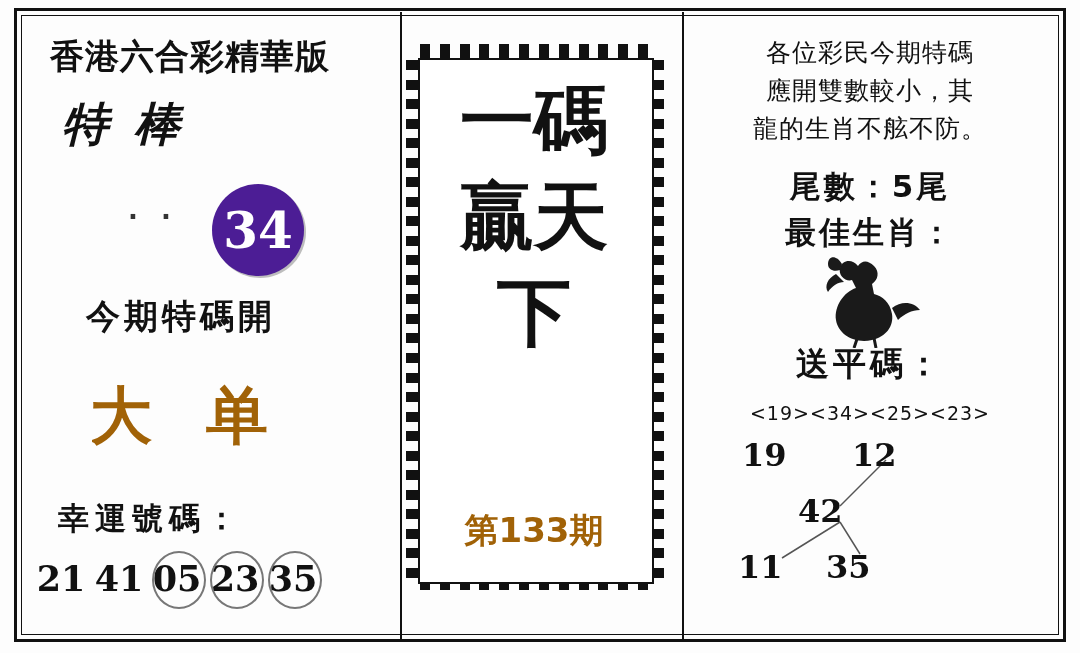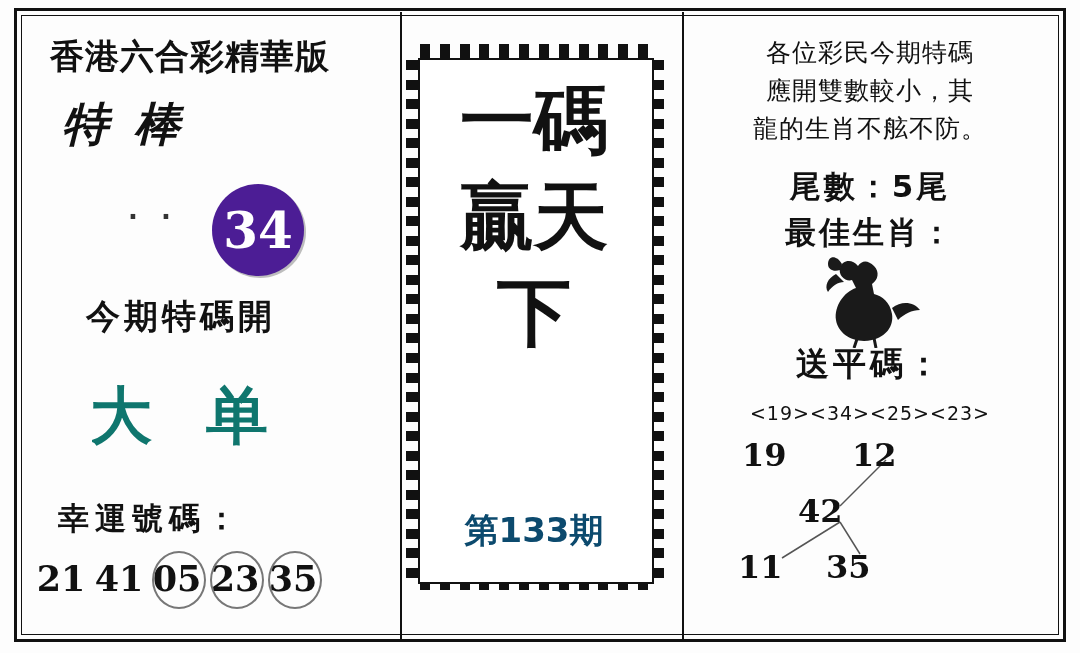--- a/index.html
+++ b/index.html
@@ -117,21 +117,21 @@
     white-space: nowrap;
   }
   .bigword {
     position: absolute;
     left: 66px;
     top: 358px;
     font-family: "DejaVu Serif", serif;
     font-size: 62px;
     font-weight: bold;
     letter-spacing: 54px;
-    color: #0f766e;
+    color: #a16207;
     white-space: nowrap;
   }
   .lucky-label {
     position: absolute;
     left: 34px;
     top: 482px;
     font-family: "DejaVu Sans", sans-serif;
     font-size: 31px;
     font-weight: bold;
     letter-spacing: 6px;
@@ -231,21 +231,21 @@
   }
   .issue {
     position: absolute;
     left: 20px;
     top: 492px;
     width: 220px;
     text-align: center;
     font-family: "DejaVu Sans", sans-serif;
     font-size: 34px;
     font-weight: bold;
-    color: #0c4a6e;
+    color: #a16207;
   }
 
   
   .col-right {
     position: absolute;
     left: 690px;
     top: 16px;
     width: 366px;
     height: 612px;
   }

